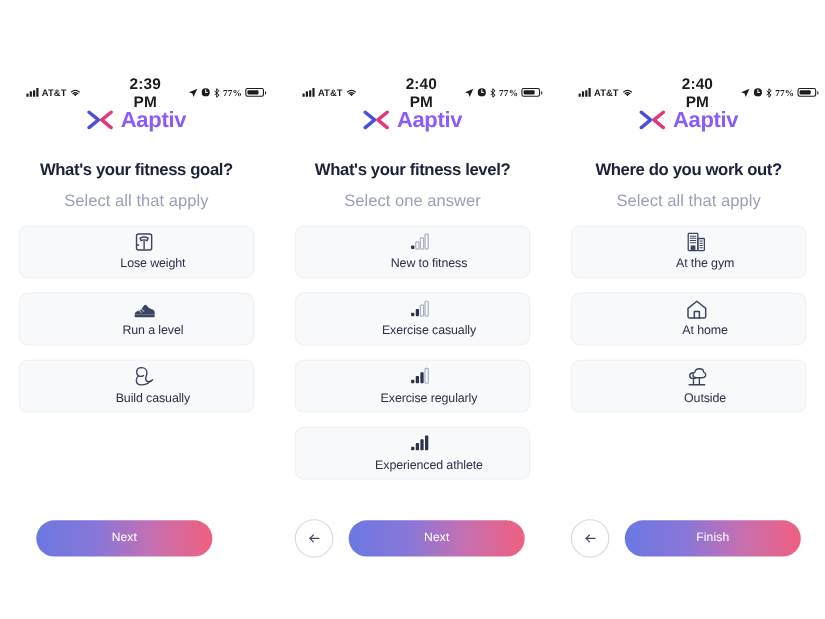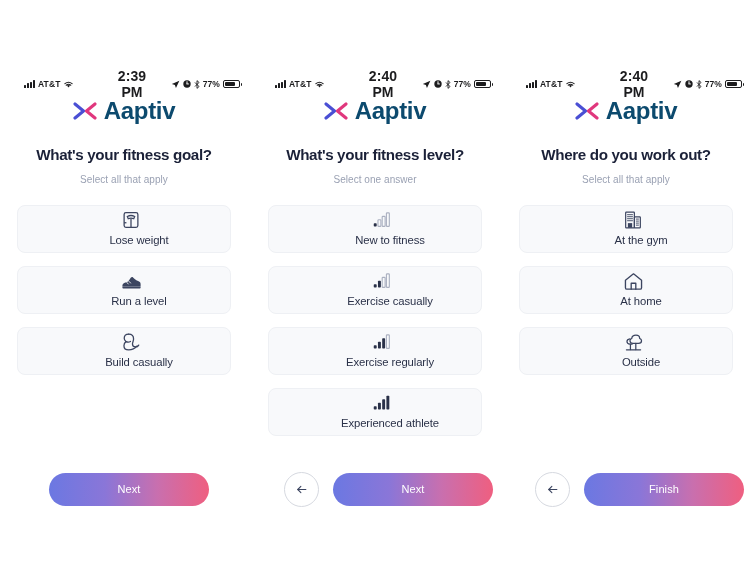--- a/index.html
+++ b/index.html
@@ -74,21 +74,21 @@
     display: block;
     width: 2px;
     background: #1c1c1e;
     border-radius: .5px;
   }
   .bars i:nth-child(1) { height: 3px; }
   .bars i:nth-child(2) { height: 5px; }
   .bars i:nth-child(3) { height: 6.5px; }
   .bars i:nth-child(4) { height: 8px; }
   .carrier { font-size: 8.5px; font-weight: bold; }
-  .pct { font-size: 8.5px; font-weight: bold; }
+  .pct { font-size: 8.5px; font-weight: bold; font-family: Liberation Serif, serif; }
   .battery {
     width: 17px; height: 8px;
     border: 1px solid #1c1c1e;
     border-radius: 2px;
     position: relative;
     box-sizing: border-box;
     padding: 1px;
   }
   .battery::after {
     content: "";
@@ -112,23 +112,23 @@
     top: 99px;
     left: 0;
     width: 248px;
     display: flex;
     align-items: center;
     justify-content: center;
     gap: 7px;
   }
   .brand-mark { display: block; }
   .brand-name {
-    font-size: 24px;
+    font-size: 20px;
     font-weight: bold;
-    color: #0c4a6e;
+    color: #8b5cf6;
     letter-spacing: -.3px;
     line-height: 1;
   }
 
   
   .heading {
     position: absolute;
     top: 146px;
     left: 0;
     width: 248px;
@@ -137,21 +137,21 @@
     font-weight: bold;
     color: #1b2138;
     letter-spacing: -.35px;
   }
   .subheading {
     position: absolute;
     top: 174px;
     left: 0;
     width: 248px;
     text-align: center;
-    font-size: 10px;
+    font-size: 15px;
     color: #9aa1b3;
     letter-spacing: .05px;
   }
 
   
   .options {
     position: absolute;
     top: 205px;
     left: 17px;
     width: 214px;
@@ -189,21 +189,20 @@
 
   
   .footer {
     position: absolute;
     top: 470px;
     left: 0;
     width: 248px;
     height: 38px;
     display: flex;
     align-items: center;
-    padding-left: 16px;
   }
   .back-btn {
     width: 33px;
     height: 33px;
     margin-left: 17px;
     border: 1px solid #d6d9e0;
     border-radius: 50%;
     display: flex;
     align-items: center;
     justify-content: center;

